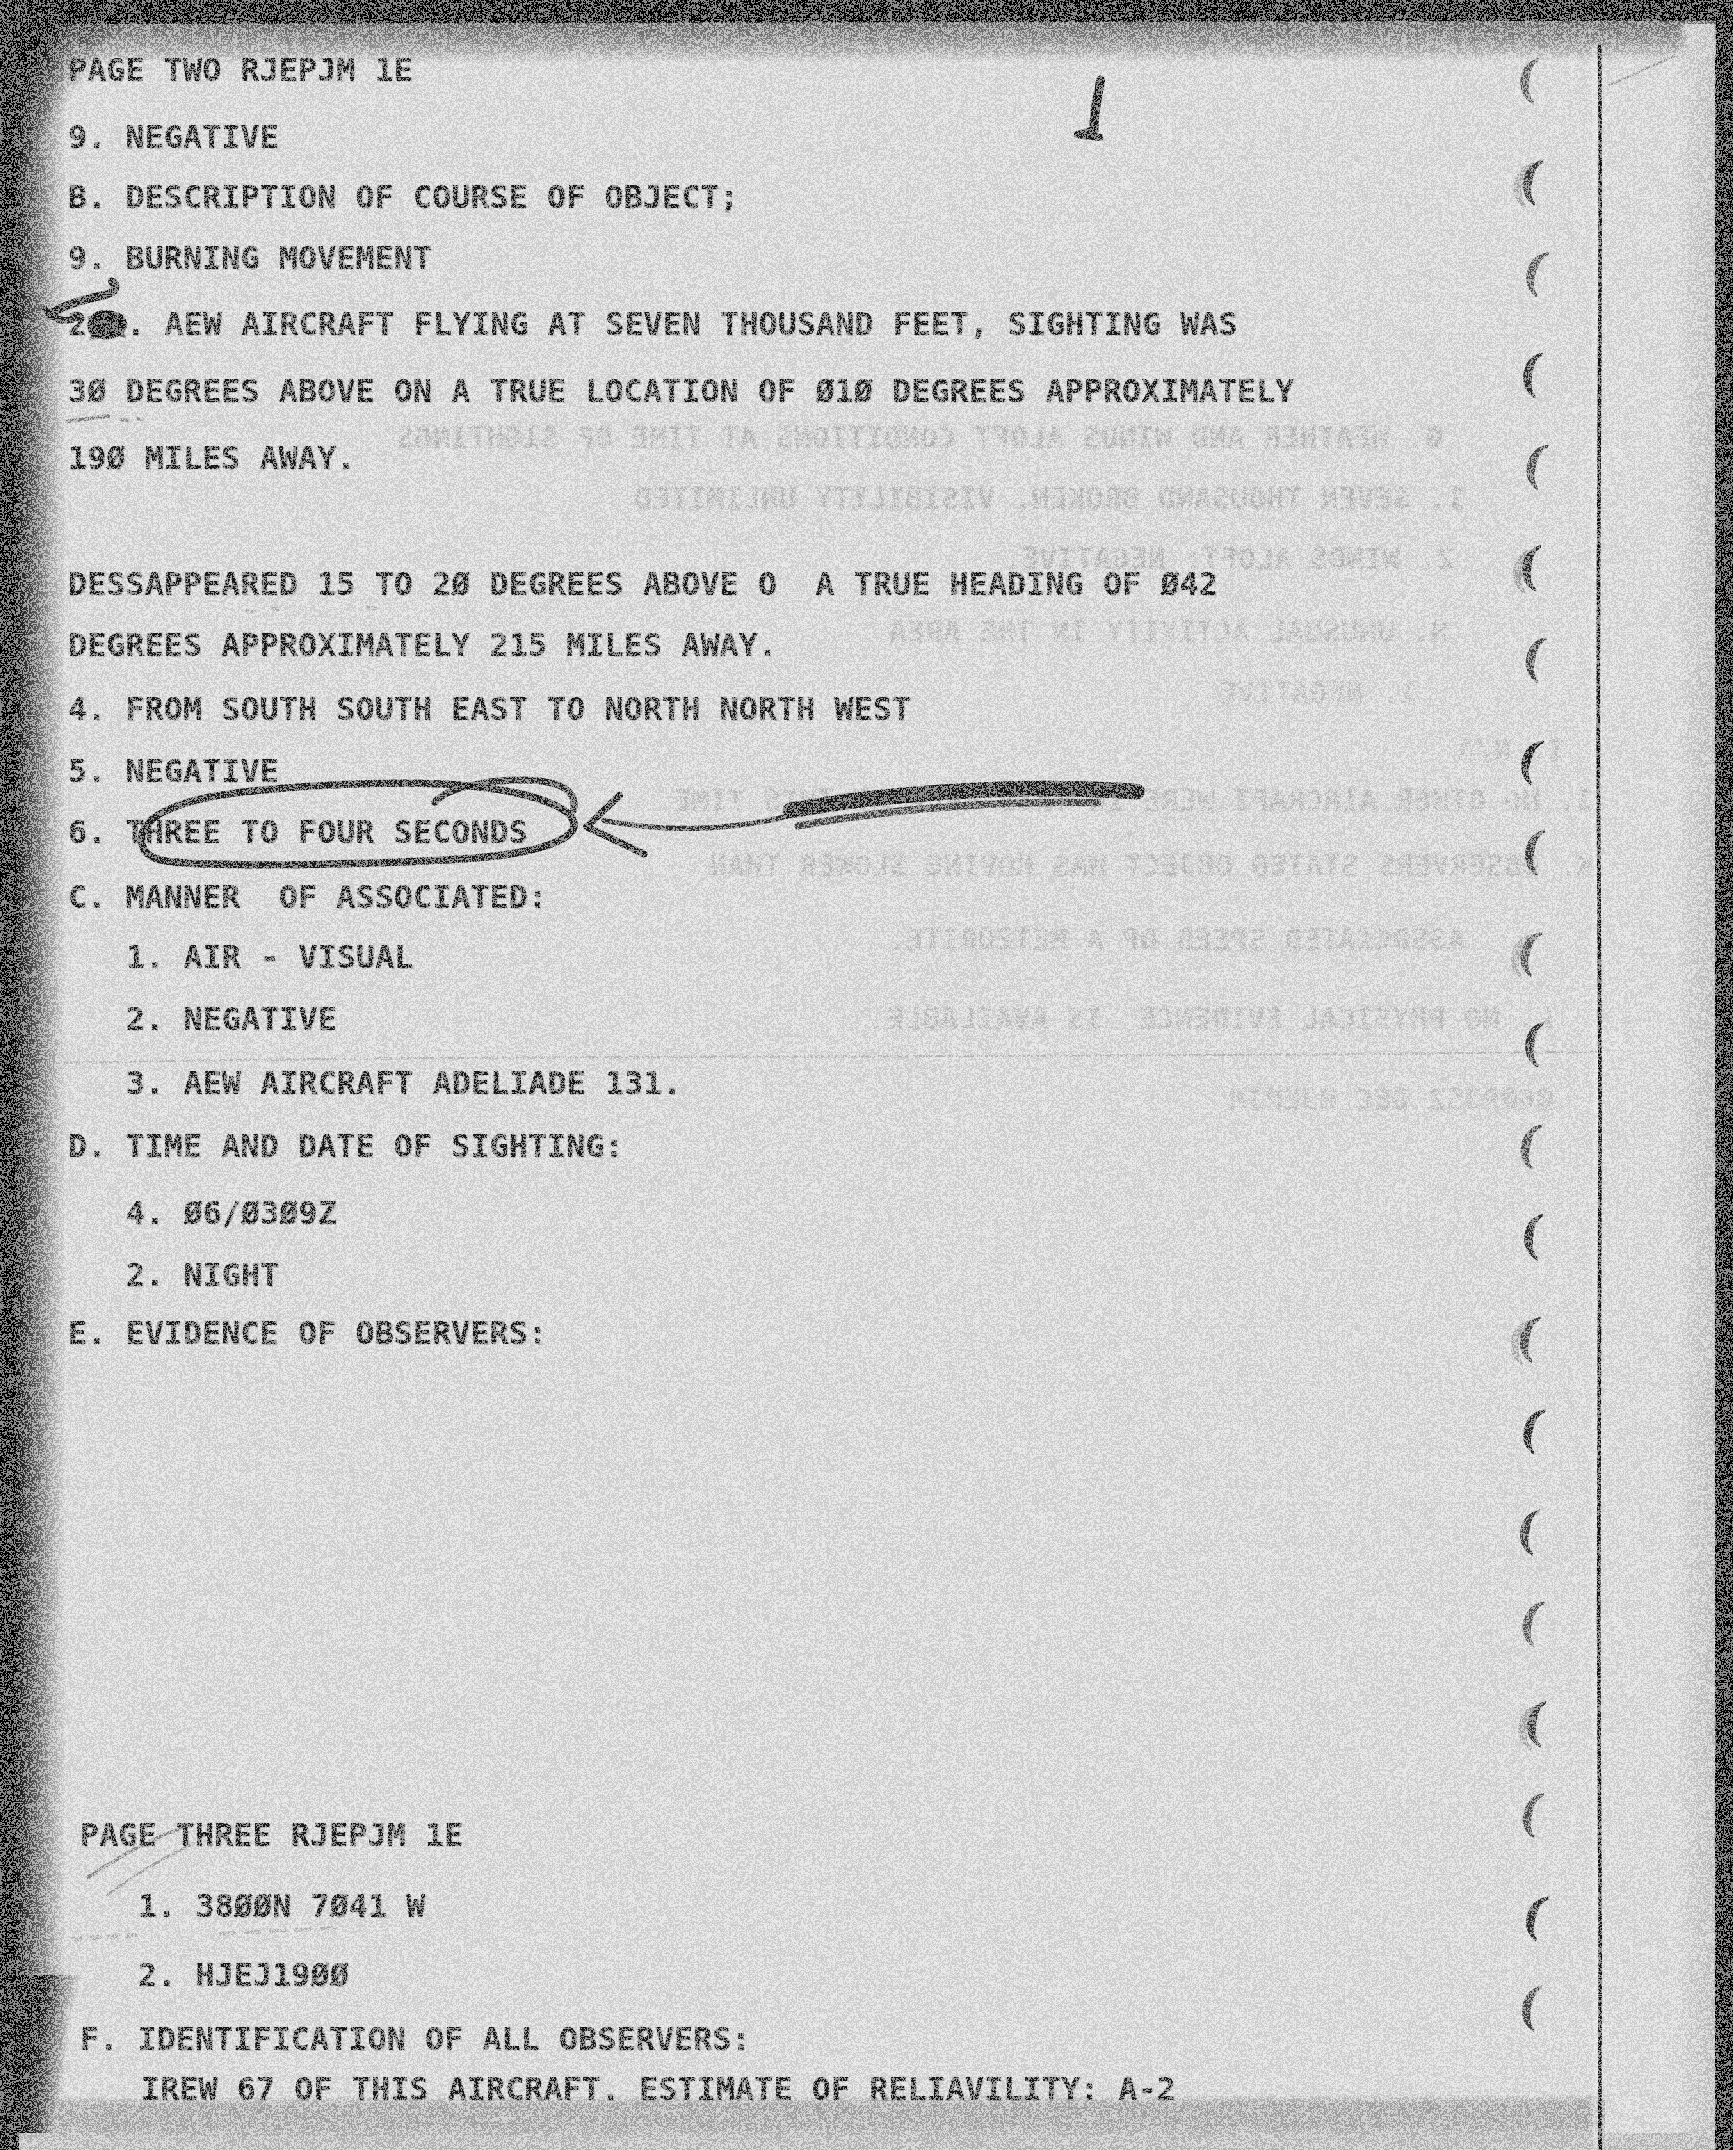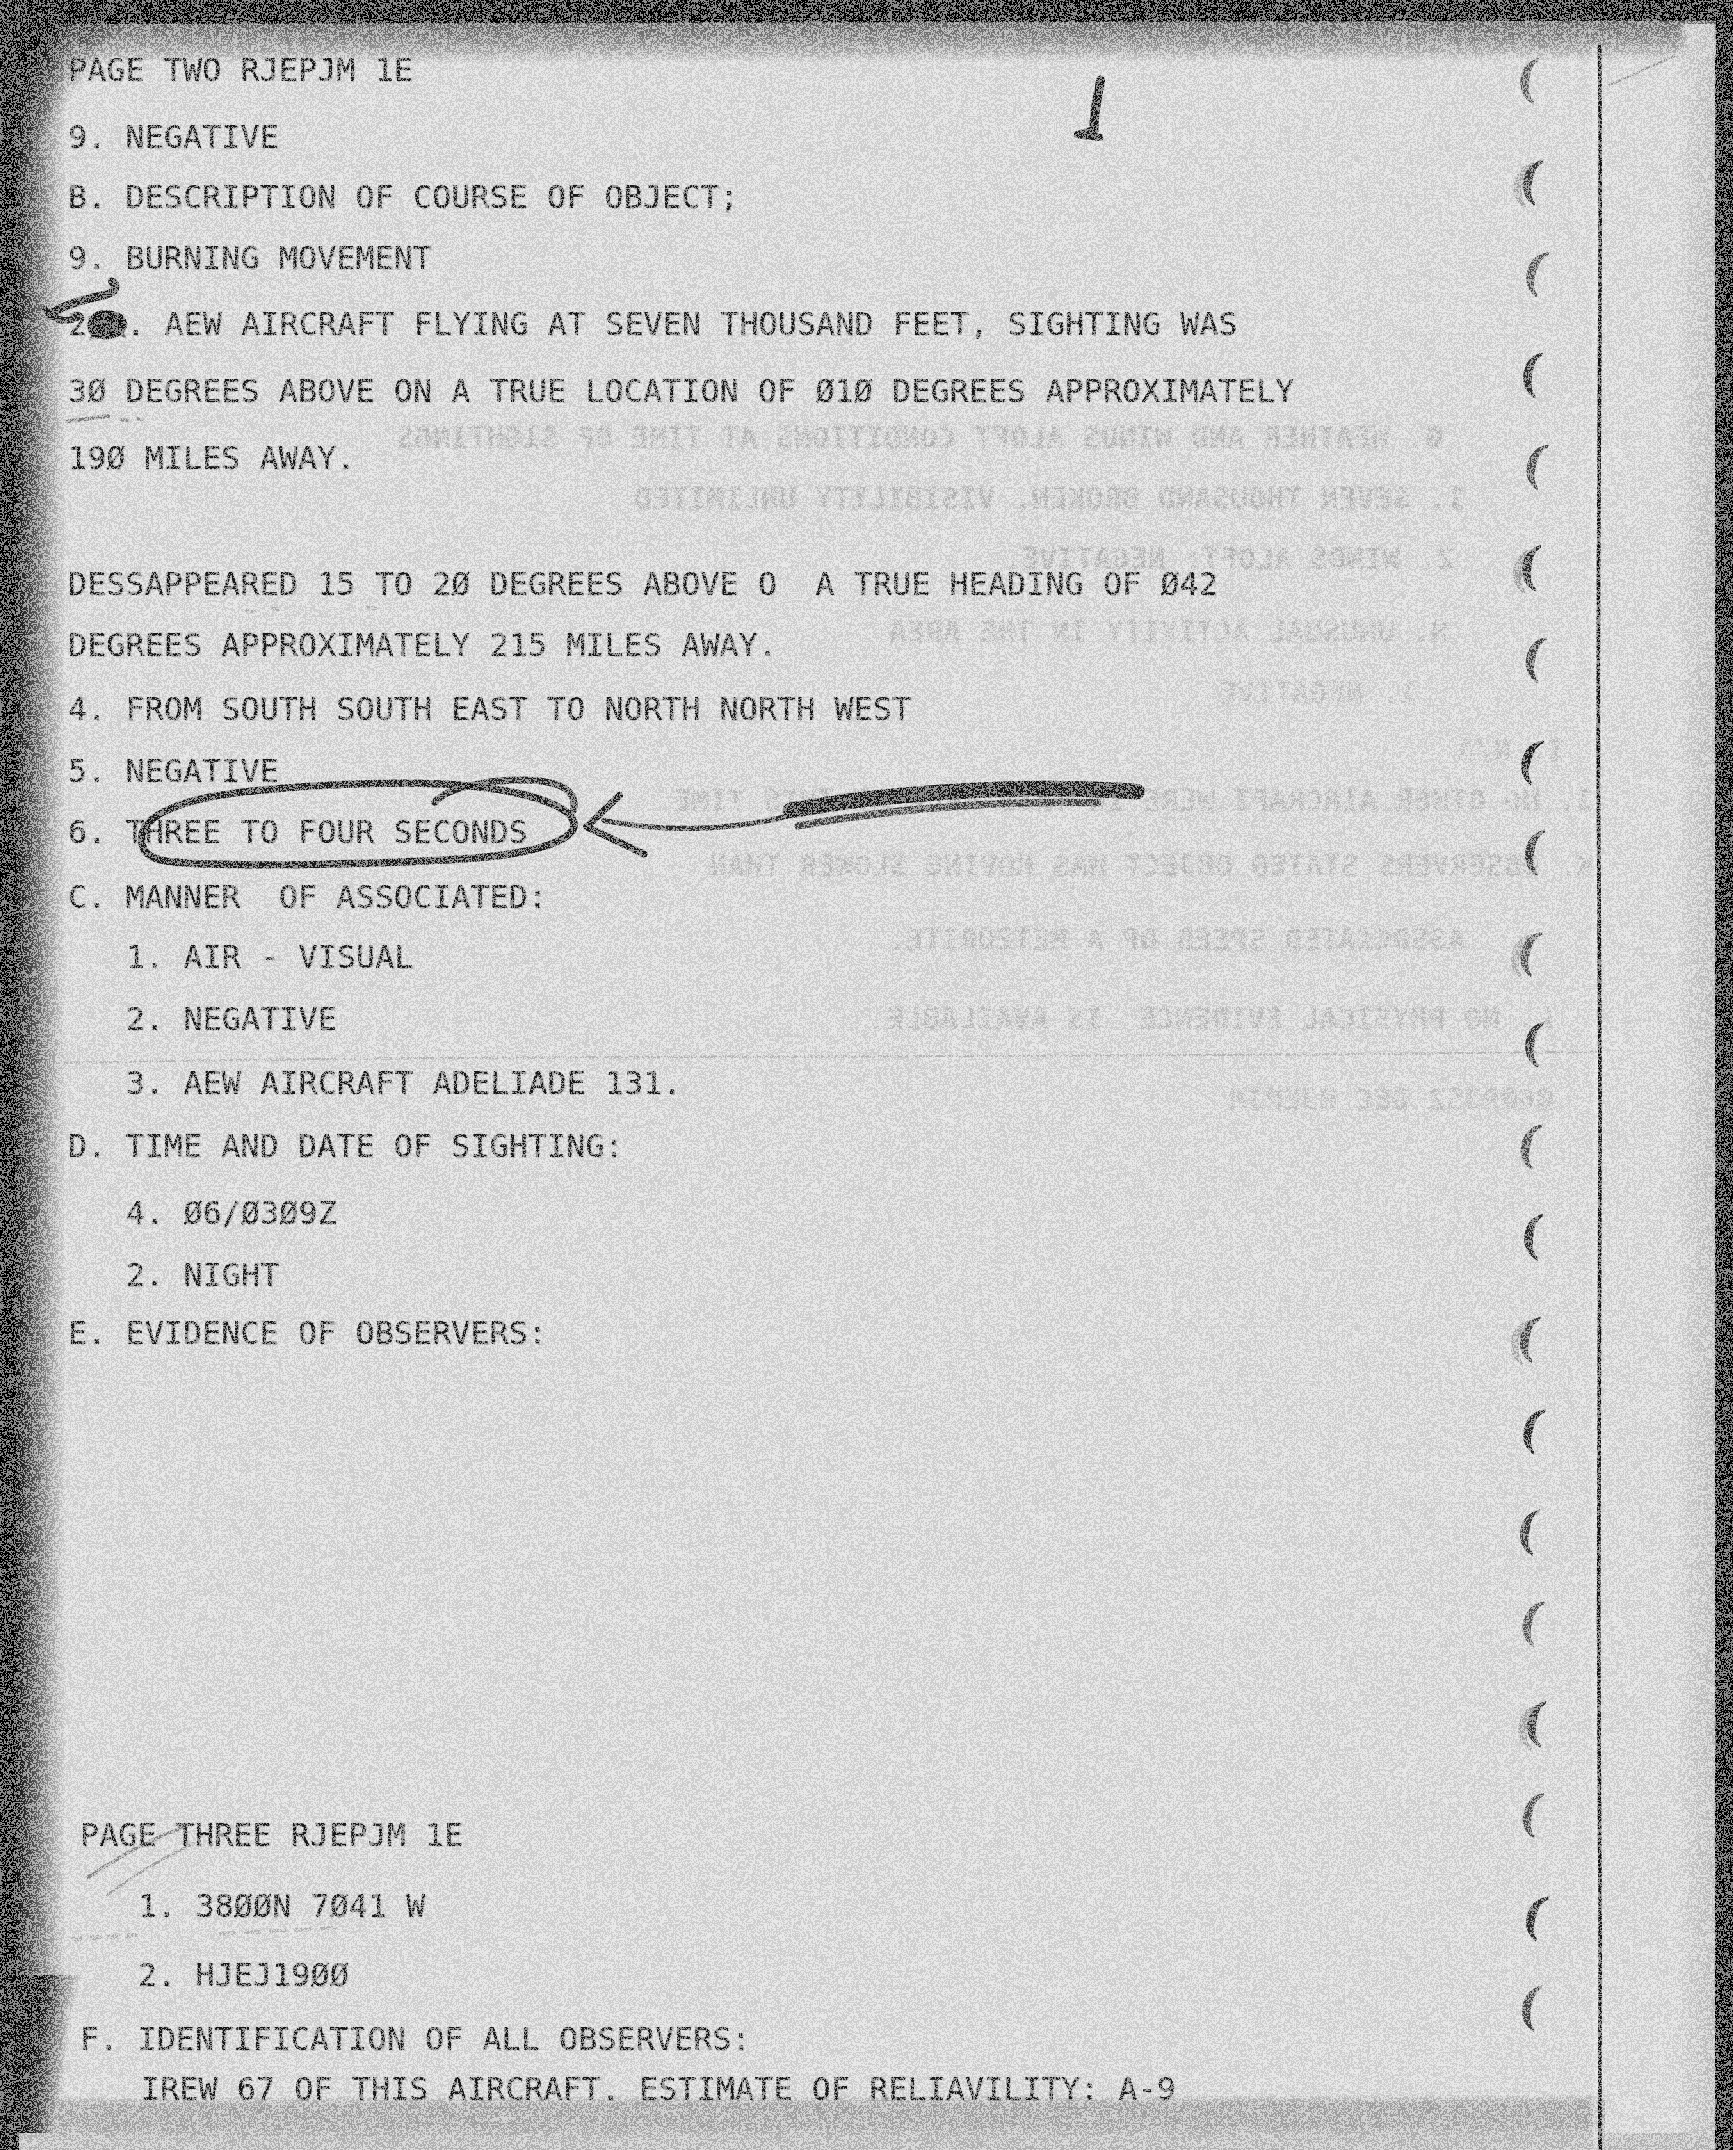--- a/index.html
+++ b/index.html
@@ -18,21 +18,21 @@
   .corner-bl{position:absolute;left:0;top:1975px;width:100px;height:176px;
              background:linear-gradient(100deg,#080808 32%,rgba(8,8,8,0) 62%);}
   .right-strip{position:absolute;left:1676px;top:24px;width:39px;height:2127px;
              background:linear-gradient(90deg,rgba(197,197,197,0) 0,#c6c6c6 35%,#b7b7b7 100%);}
   .bottom-band{position:absolute;left:55px;top:2096px;width:1550px;height:39px;
              background:linear-gradient(180deg,rgba(158,158,158,.15) 0%,#9e9e9e 22%,#a2a2a2 82%,rgba(162,162,162,.55) 100%);
              transform:rotate(-0.08deg);}
   .bottom-band2{position:absolute;left:19px;top:2133px;width:1696px;height:18px;background:#b2b2b2;}
 
   
-  .tw{position:absolute;font-weight:normal;font-size:31.5px;line-height:35px;color:#161616;
+  .tw{position:absolute;font-weight:bold;font-size:31.5px;line-height:35px;color:#161616;
       white-space:pre;letter-spacing:0.2px;
       text-shadow:0 0 1.1px rgba(12,12,12,.5),1.1px 1.1px 0 rgba(22,22,22,.14);}
   .blot{display:inline-block;color:transparent;background:#101010;height:29px;min-width:39px;
         border-radius:42% 58% 52% 48% / 58% 46% 60% 42%;
         transform:rotate(-4deg) translateY(3.2px);
         box-shadow:3.7px 1.6px 0 -2.6px #141414,-3.2px 1.1px 0 -3.7px #141414,1.1px -2.1px 0 -3.2px #141414;}
 
   
   .bleed{position:absolute;font-weight:bold;font-size:30px;color:#6f6f6f;white-space:pre;
          transform:scaleX(-1);filter:blur(0.8px);opacity:.30;}
@@ -90,21 +90,21 @@
   <div class="tw" style="left:126px;top:1066px">3. AEW AIRCRAFT ADELIADE 131.</div>
   <div class="tw" style="left:68px;top:1129px">D. TIME AND DATE OF SIGHTING:</div>
   <div class="tw" style="left:126px;top:1196px">4. Ø6/Ø3Ø9Z</div>
   <div class="tw" style="left:126px;top:1258px">2. NIGHT</div>
   <div class="tw" style="left:68px;top:1316px">E. EVIDENCE OF OBSERVERS:</div>
 
   <div class="tw" style="left:80px;top:1818px">PAGE THREE RJEPJM 1E</div>
   <div class="tw" style="left:138px;top:1889px">1. 38ØØN 7Ø41 W</div>
   <div class="tw" style="left:138px;top:1958px">2. HJEJ19ØØ</div>
   <div class="tw" style="left:80px;top:2022px">F. IDENTIFICATION OF ALL OBSERVERS:</div>
-  <div class="tw" style="left:141px;top:2072px">IREW 67 OF THIS AIRCRAFT. ESTIMATE OF RELIAVILITY: A-9</div>
+  <div class="tw" style="left:141px;top:2072px">IREW 67 OF THIS AIRCRAFT. ESTIMATE OF RELIAVILITY: A-2</div>
 
   <div>
       <span class="bmark" style="left: 1516px; top: 54px; transform: rotate(6deg) scaleY(1.05); opacity: 0.62;">(</span>
       <span class="bmark" style="left: 1519px; top: 155px; transform: rotate(11deg) scaleY(1.05); opacity: 0.79; text-shadow: rgba(10, 10, 10, 0.3) -8.4px 4.2px 0px;">(</span>
       <span class="bmark" style="left: 1523px; top: 246px; transform: rotate(16deg) scaleY(1.05); opacity: 0.66;">(</span>
       <span class="bmark" style="left: 1519px; top: 348px; transform: rotate(9deg) scaleY(1.05); opacity: 0.83;">(</span>
       <span class="bmark" style="left: 1523px; top: 439px; transform: rotate(14deg) scaleY(1.05); opacity: 0.7;">(</span>
       <span class="bmark" style="left: 1518px; top: 541px; transform: rotate(7deg) scaleY(1.05); opacity: 0.87; text-shadow: rgba(10, 10, 10, 0.3) -8.4px 4.2px 0px;">(</span>
       <span class="bmark" style="left: 1522px; top: 632px; transform: rotate(12deg) scaleY(1.05); opacity: 0.74;">(</span>
       <span class="bmark" style="left: 1518px; top: 734px; transform: rotate(17deg) scaleY(1.05); opacity: 0.91;">(</span>

